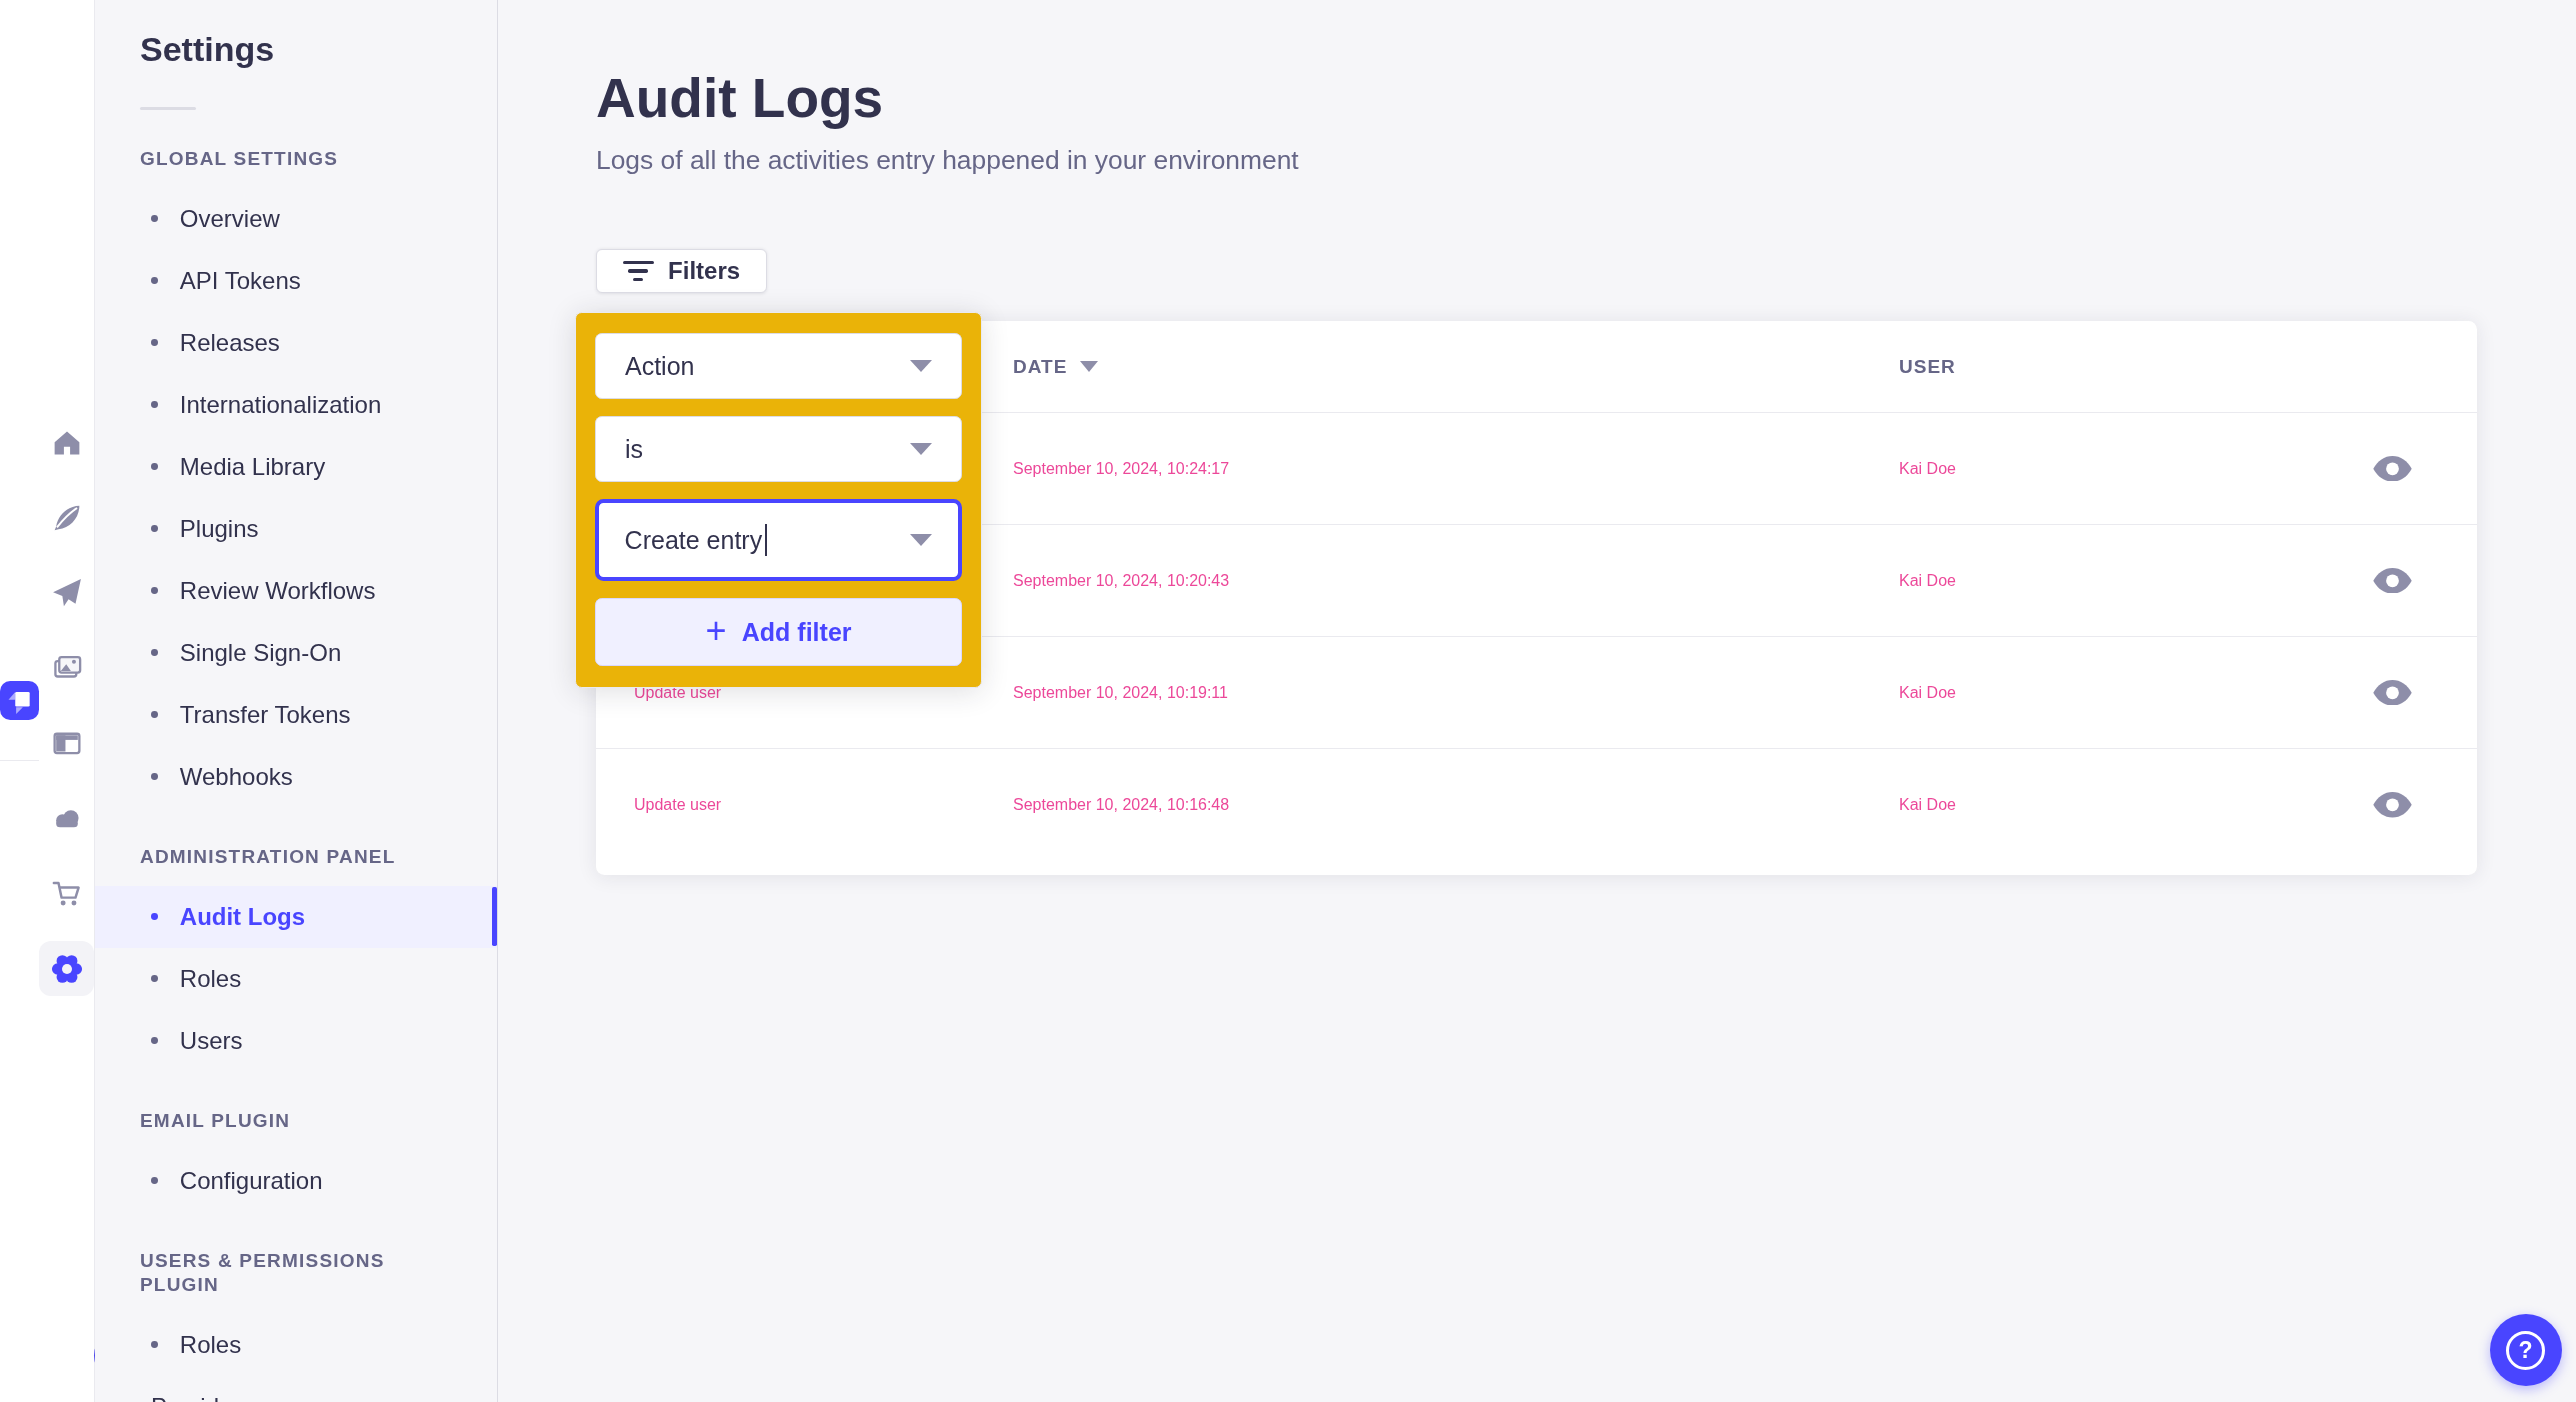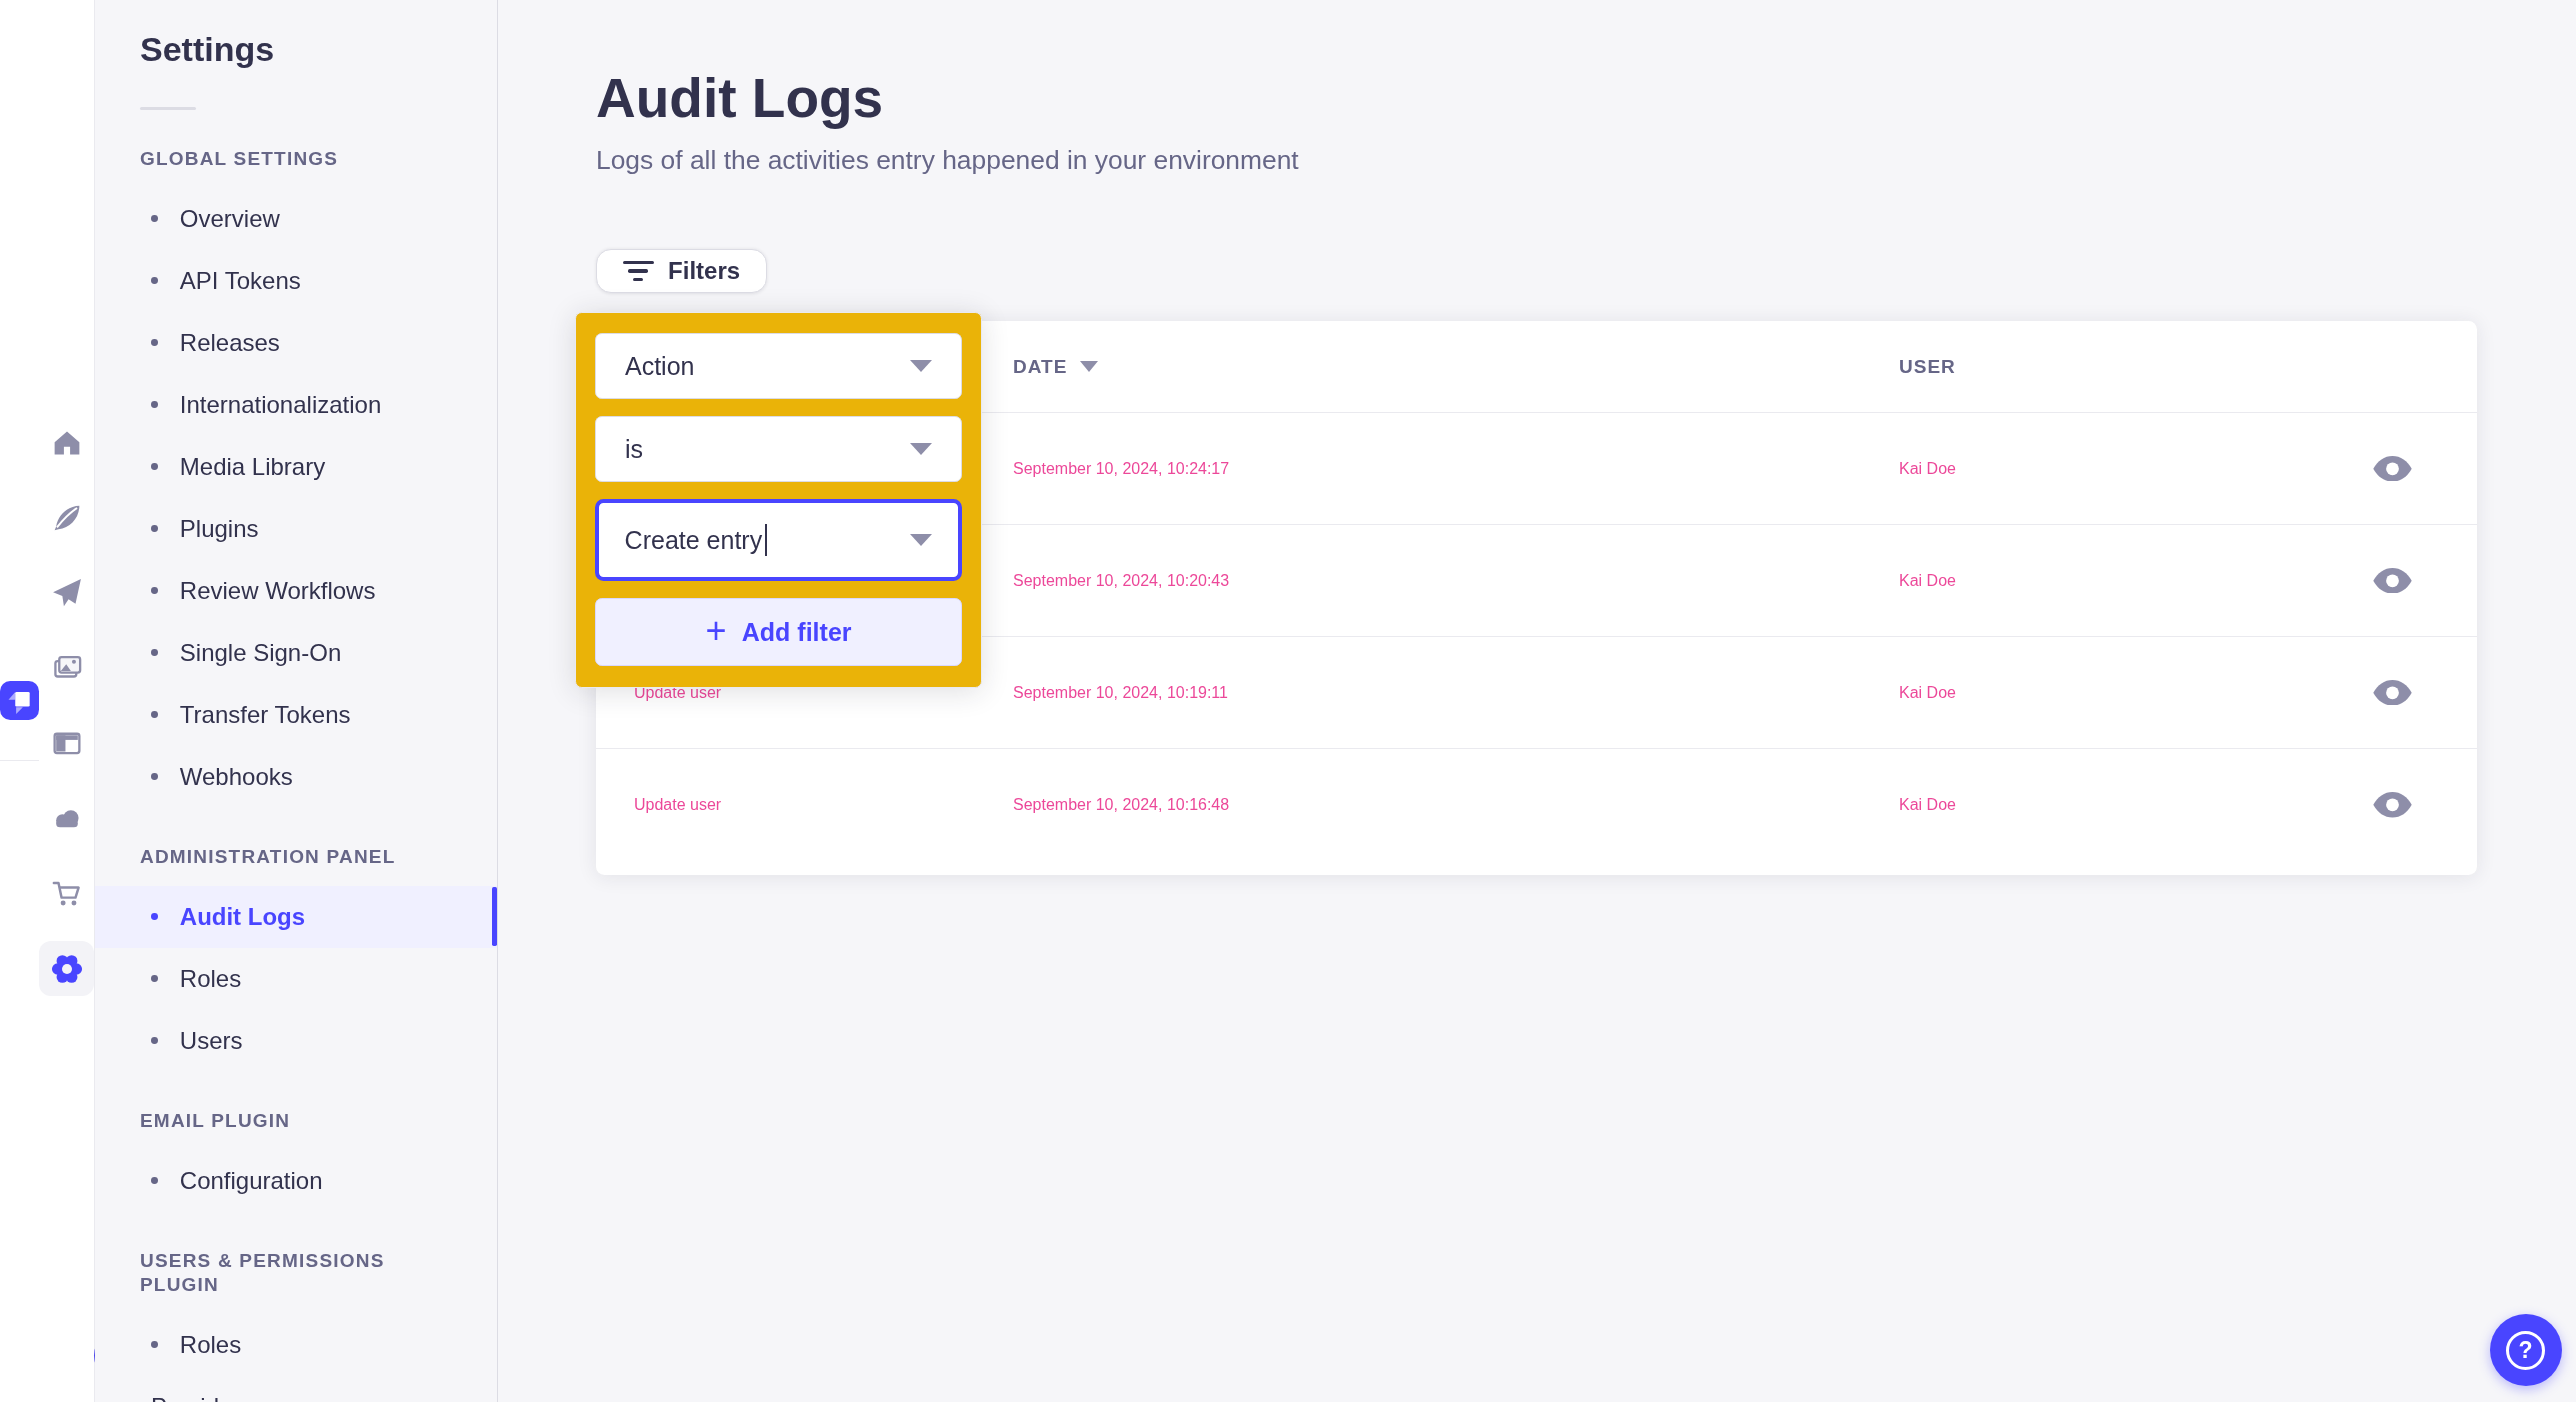--- a/index.html
+++ b/index.html
@@ -32,21 +32,21 @@
   .nav-item.active { background:#f0f0ff; }
   .nav-item.active .nav-label { color:#4945ff; font-weight:600; }
   .nav-item.active .dot { background:#4945ff; }
   .nav-item.active::after { content:''; position:absolute; right:0; top:1.7px; bottom:1.7px; width:5.1px; background:#4945ff; border-radius:1.7px; }
 
   
   .main { flex:1; position:relative; padding:66px 0 0 98px; }
   .page-title { font-size:55px; font-weight:700; line-height:65px; color:#32324d; }
   .page-subtitle { font-size:26.4px; line-height:34px; color:#666687; margin-top:12px; }
 
-  .filters-btn { margin-top:72px; height:44px; padding:0 25.6px; display:inline-flex; align-items:center; gap:14.5px; background:#ffffff; border:0.9px solid #dcdce4; border-radius:15px; font-family:inherit; font-size:24px; font-weight:600; color:#32324d; cursor:pointer; box-shadow:0 0.9px 3.4px rgba(33,33,52,.1); }
+  .filters-btn { margin-top:72px; height:44px; padding:0 25.6px; display:inline-flex; align-items:center; gap:14.5px; background:#ffffff; border:0.9px solid #dcdce4; border-radius:6px; font-family:inherit; font-size:24px; font-weight:600; color:#32324d; cursor:pointer; box-shadow:0 0.9px 3.4px rgba(33,33,52,.1); }
   .f-bars { display:flex; flex-direction:column; align-items:center; gap:5.1px; }
   .f-bars i { display:block; height:3.4px; border-radius:1.7px; background:#32324d; }
   .f-bars i:nth-child(1){ width:31px; } .f-bars i:nth-child(2){ width:19.6px; } .f-bars i:nth-child(3){ width:10.2px; }
 
   
   .card { width:1881px; margin-top:28px; background:#ffffff; border-radius:8.5px; box-shadow:0 1.7px 20.4px rgba(33,33,52,.09); padding-bottom:14px; }
   .trow { display:grid; grid-template-columns:379px 886px 469px 1fr; align-items:center; padding:0 38px; }
   .thead { height:92px; border-bottom:0.9px solid #eaeaef; }
   .th { font-size:19px; font-weight:600; letter-spacing:1px; color:#666687; text-transform:uppercase; }
   .sort-btn { display:inline-flex; align-items:center; gap:12.8px; background:none; border:none; cursor:pointer; font-family:inherit; padding:0; }

